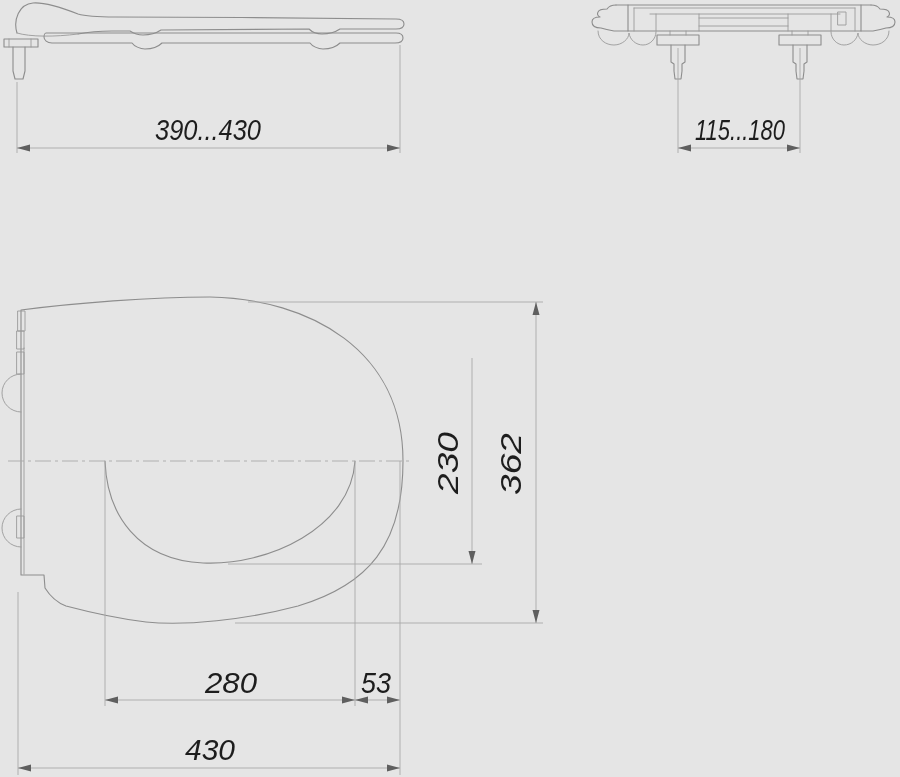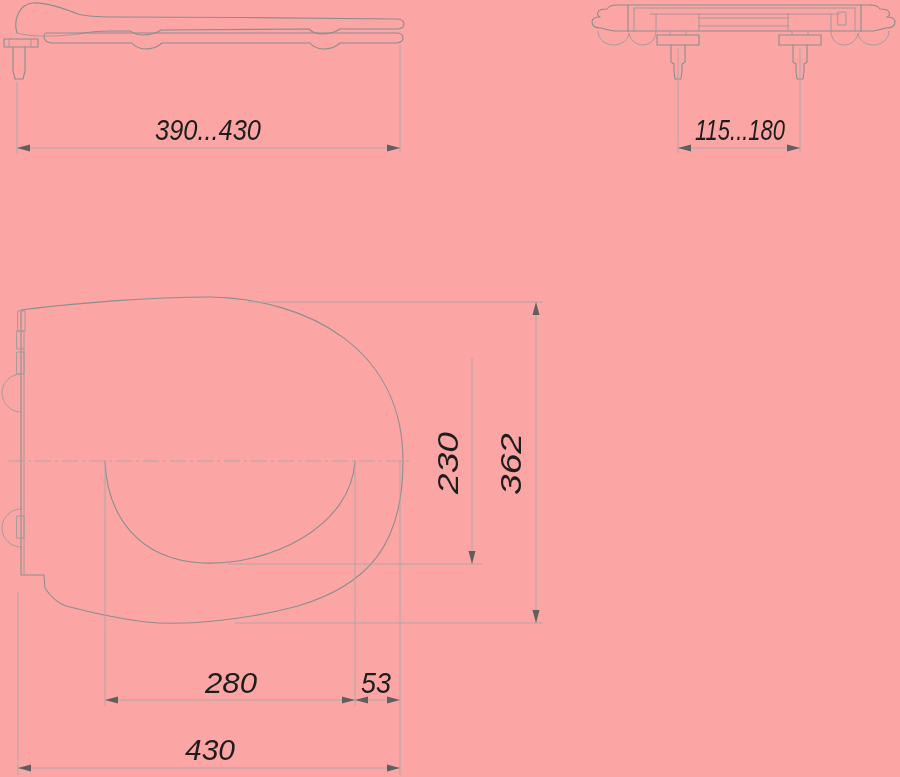--- a/index.html
+++ b/index.html
@@ -1,16 +1,16 @@
 <!DOCTYPE html>
 <html><head>
 <meta charset="utf-8">
 <style>
   html,body{margin:0;padding:0;background:#ffffff;}
-  .canvas-wrap{width:900px;height:777px;background:#fca5a5;position:relative;overflow:hidden;}
+  .canvas-wrap{width:900px;height:777px;background:#e5e5e5;position:relative;overflow:hidden;}
   svg{display:block;}
   .ol{fill:none;stroke:#8d8d8d;stroke-width:1.1;stroke-linejoin:round;stroke-linecap:round;}
   .ol2{fill:none;stroke:#9a9a9a;stroke-width:0.9;stroke-linejoin:round;stroke-linecap:round;}
   .thin{fill:none;stroke:#a8a8a8;stroke-width:0.9;}
   .cl{fill:none;stroke:#a8a8a8;stroke-width:0.9;stroke-dasharray:16 4 3 4;}
   .arr{fill:#5f5f5f;stroke:none;}
   .dimtext{fill:#1d1d1d;font-family:"Liberation Sans","DejaVu Sans",sans-serif;
            font-style:italic;font-size:29px;}
 </style>
 </head>

